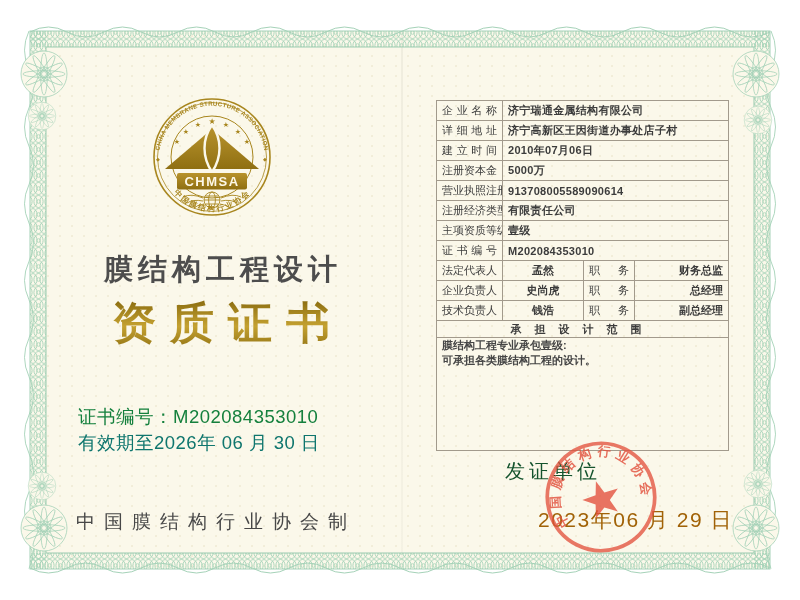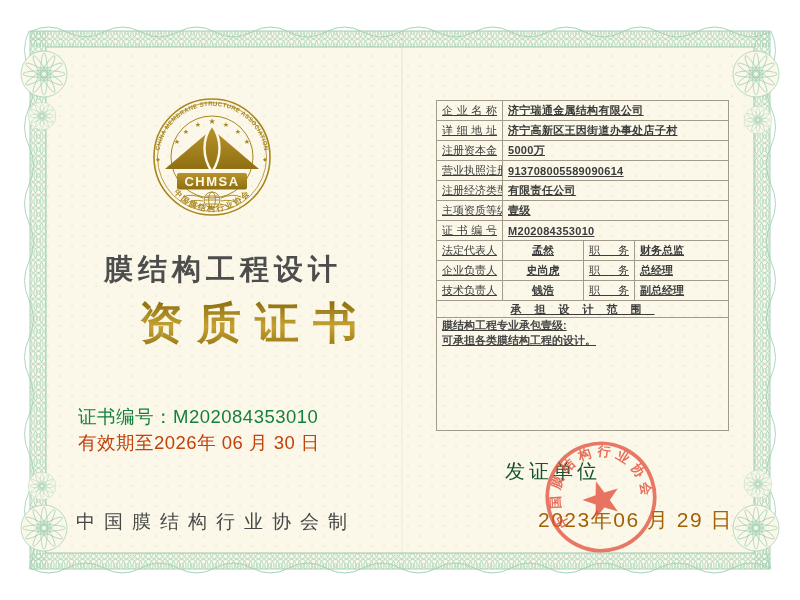--- a/index.html
+++ b/index.html
@@ -23,38 +23,37 @@
     position:absolute;left:40px;top:250px;width:366px;text-align:center;
     font-size:29px;font-weight:bold;color:#4d4d4d;letter-spacing:5px;box-sizing:border-box;
   }
   .title2{
     position:absolute;left:40px;top:294px;width:366px;text-align:center;
     font-family:"Liberation Serif","DejaVu Serif",serif;
     font-size:44px;font-weight:bold;letter-spacing:14px;padding-left:10px;box-sizing:border-box;
     background:linear-gradient(to bottom,#8a6c10 10%,#c5a231 55%,#8a6c10 100%);
     -webkit-background-clip:text;background-clip:text;color:transparent;
     text-shadow:0 0 0 rgba(0,0,0,0);
-    margin-left:27px;
   }
   .cert-no{position:absolute;left:78px;top:404px;font-size:18.5px;color:#15803d;letter-spacing:0.5px;}
-  .valid{position:absolute;left:78px;top:430px;font-size:18.5px;color:#c2410c;letter-spacing:0.5px;}
+  .valid{position:absolute;left:78px;top:430px;font-size:18.5px;color:#0f766e;letter-spacing:0.5px;}
   .made-by{position:absolute;left:76px;top:509px;font-size:19px;color:#474747;letter-spacing:9px;}
   table.info{
     position:absolute;left:436px;top:100px;width:292px;border-collapse:collapse;table-layout:fixed;
   }
   table.info td{
     border:1px solid #a29a8c;font-size:11px;color:#3c3c3c;
-    padding:0 5px;overflow:hidden;white-space:nowrap;text-decoration:underline;
+    padding:0 5px;overflow:hidden;white-space:nowrap;
   }
   tr.r-info td{height:19px;}
   tr.r-person td{height:19px;margin-top:12px;}
   td.lbl .j, td.dlbl .j{display:block;text-align:justify;text-align-last:justify;}
   td.val{font-weight:bold;color:#454545;letter-spacing:0.3px;}
   td.pname{text-align:center;font-weight:bold;color:#454545;}
-  td.dval{text-align:left;font-weight:bold;color:#454545;}
+  td.dval{text-align:right;font-weight:bold;color:#454545;}
   td.scope-h{height:16px;text-align:center;letter-spacing:13px;font-weight:bold;color:#3c3c3c;}
   td.scope-c{height:112px;vertical-align:top;padding:20px 8px 0 58px;white-space:normal;}
   td.scope-c .line{font-size:11px;font-weight:bold;color:#454545;line-height:15px;}
   .issue-label{position:absolute;left:505px;top:458px;font-size:20px;color:#14532d;letter-spacing:4px;}
   .issue-date{position:absolute;left:538px;top:506px;font-size:21px;color:#a16207;letter-spacing:1.5px;}
   .stamp{position:absolute;left:534px;top:430px;width:134px;height:134px;transform:rotate(-18deg);opacity:0.9;}
 </style>
 </head>
 <body>
 
@@ -182,20 +181,26 @@
           <td class="val" colspan="3">济宁瑞通金属结构有限公司</td>
         </tr>
     <tr class="r-info">
           <td class="lbl">
             <span class="j">详细地址</span>
           </td>
           <td class="val" colspan="3">济宁高新区王因街道办事处店子村</td>
         </tr>
     <tr class="r-info">
           <td class="lbl">
+            <span class="j">建立时间</span>
+          </td>
+          <td class="val" colspan="3">2010年07月06日</td>
+        </tr>
+    <tr class="r-info">
+          <td class="lbl">
             <span class="j">注册资本金</span>
           </td>
           <td class="val" colspan="3">5000万</td>
         </tr>
     <tr class="r-info">
           <td class="lbl">
             <span class="j">营业执照注册</span>
           </td>
           <td class="val" colspan="3">913708005589090614</td>
         </tr>

